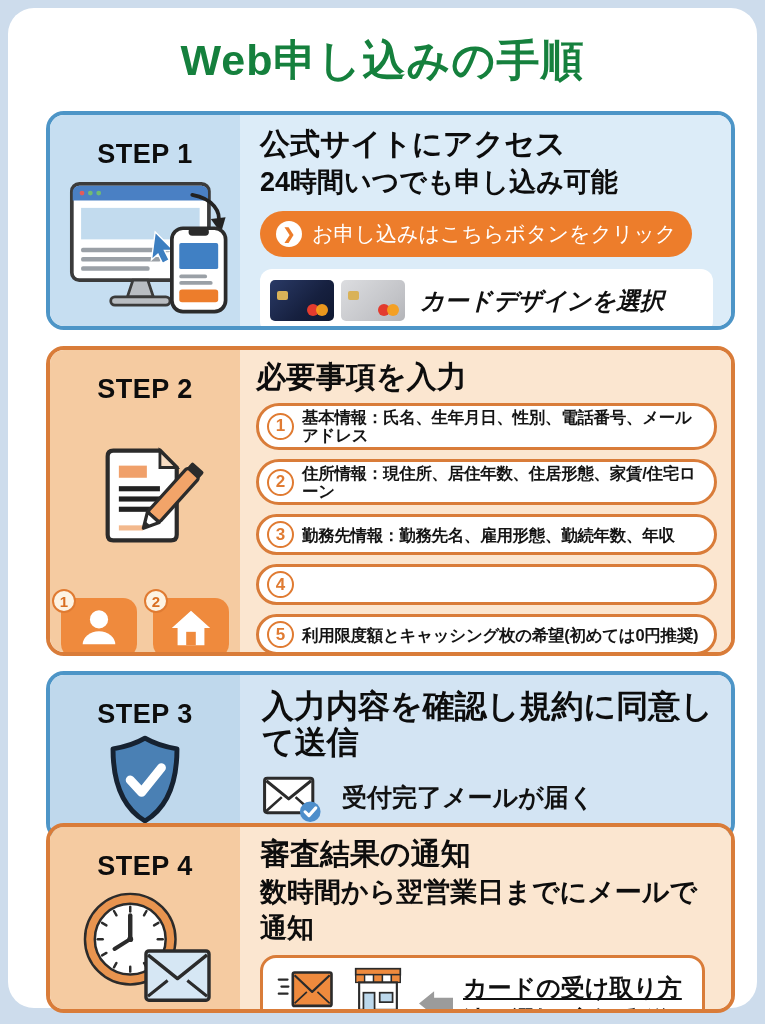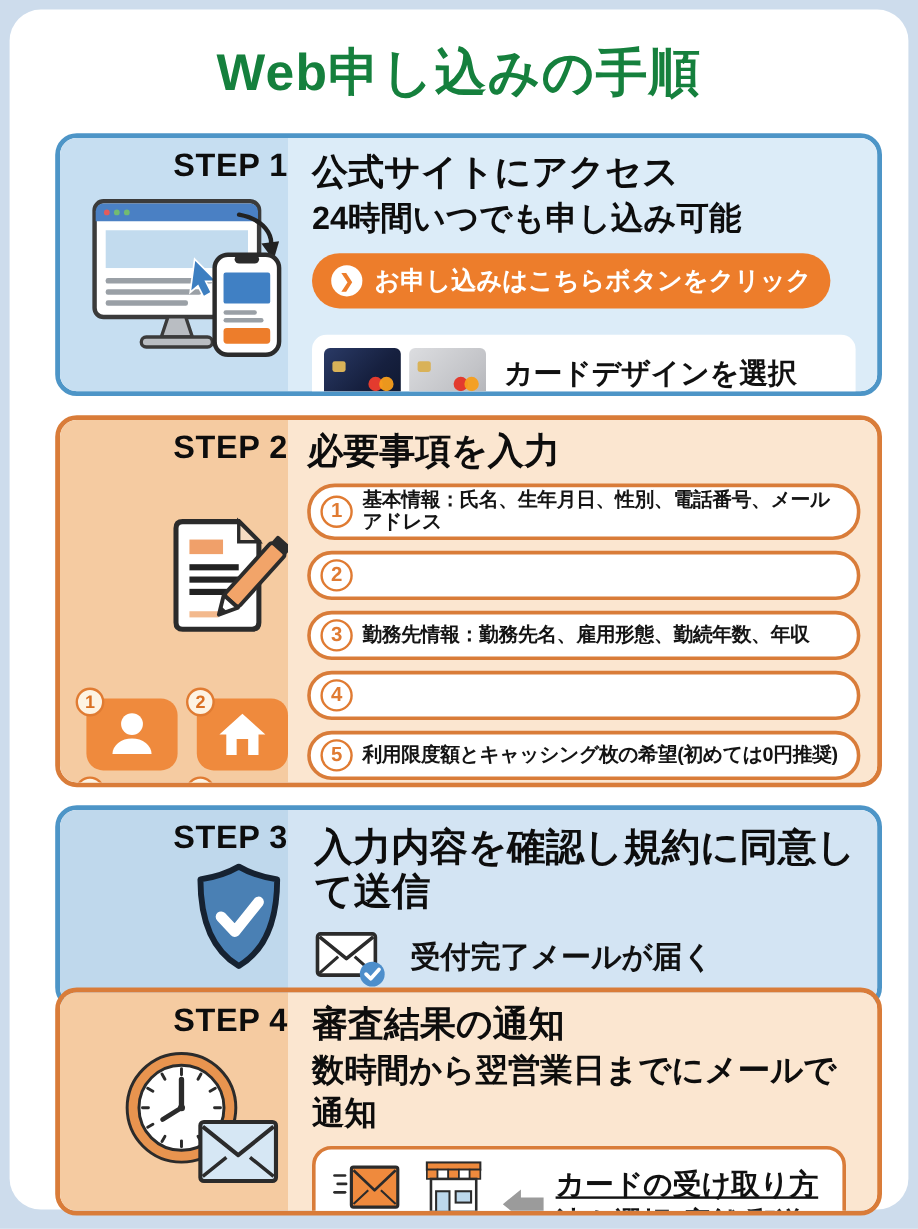--- a/index.html
+++ b/index.html
@@ -17,41 +17,41 @@
     text-align:center;font-size:43px;font-weight:800;color:#15803d;letter-spacing:1px;
   }
   
   .step{position:absolute;left:38px;width:689px;border-radius:18px;display:flex;overflow:hidden;box-sizing:border-box;}
   .step.blue{border:4px solid #4d95c7;}
   .step.orange{border:4px solid #d97c39;}
   #step1{top:103px;height:219px;}
   #step2{top:338px;height:310px;}
   #step3{top:663px;height:170px;}
   #step4{top:815px;height:190px;}
-  .left{width:190px;flex:none;display:flex;flex-direction:column;align-items:flex-end;padding-top:8px;box-sizing:border-box;}
+  .left{width:190px;flex:none;display:flex;flex-direction:column;align-items:center;padding-top:24px;box-sizing:border-box;}
   #step1 .left{background:#c6def1;}
   #step2 .left{background:#f5cba1;gap:36px;}
   #step3 .left{background:#bfd8ec;}
   #step4 .left{background:#f5cba1;}
   .right{flex:1;box-sizing:border-box;}
   #step1 .right{background:#dcecf8;padding:12px 18px 10px 20px;}
   #step2 .right{background:#fbe6d0;padding:10px 14px 10px 16px;}
   #step3 .right{background:#d3e4f3;padding:14px 18px 10px 22px;}
   #step4 .right{background:#fbe6d0;padding:10px 16px 10px 20px;}
   .step-label{font-size:27px;font-weight:800;color:#0d0d0d;letter-spacing:.5px;}
   .h-title{font-size:30px;font-weight:800;color:#0d0d0d;line-height:1.12;}
   .h-sub{font-size:27px;font-weight:800;color:#0d0d0d;margin-top:3px;}
   
   .apply-btn{
     margin-top:11px;background:#ed7d2b;border:none;border-radius:26px;height:46px;
     display:flex;align-items:center;gap:10px;padding:0 16px;width:fit-content;cursor:pointer;
   }
   .apply-btn .circ{width:26px;height:26px;background:#fff;border-radius:50%;display:flex;align-items:center;justify-content:center;color:#ed7d2b;font-weight:800;font-size:15px;flex:none;}
-  .apply-btn .lbl{color:#fff;font-weight:700;font-size:21px;white-space:nowrap;text-align:right;}
-  .cardselect{margin-top:22px;background:#fff;border-radius:12px;height:64px;display:flex;align-items:center;padding:0 10px;gap:7px;}
+  .apply-btn .lbl{color:#fff;font-weight:400;font-size:21px;white-space:nowrap;text-align:right;}
+  .cardselect{margin-top:12px;background:#fff;border-radius:12px;height:64px;display:flex;align-items:center;padding:0 10px;gap:7px;font-style:italic;}
   .ccard{width:64px;height:41px;border-radius:5px;position:relative;flex:none;}
   .ccard.navy{background:linear-gradient(135deg,#2a3a66 0%,#16203f 60%,#0f1830 100%);}
   .ccard.silver{background:linear-gradient(135deg,#dcdde0 0%,#c2c3c7 70%,#b3b4b8 100%);}
   .chip{position:absolute;left:7px;top:11px;width:11px;height:9px;border-radius:2px;background:#d9b258;}
   .mc{position:absolute;right:6px;bottom:5px;width:21px;height:12px;}
   .mc::before,.mc::after{content:"";position:absolute;top:0;width:12px;height:12px;border-radius:50%;}
   .mc::before{left:0;background:#e33b2e;}
   .mc::after{right:0;background:#f79e1b;opacity:.95;}
   .cardselect .cs-lbl{font-size:24px;font-weight:800;margin-left:8px;white-space:nowrap;}
   
@@ -184,20 +184,21 @@
         </div>
       </div>
       <div class="right">
         <div class="h-title">必要事項を入力</div>
         <div class="form-item">
           <span class="num-circ">1</span>
           <span class="txt">基本情報：氏名、生年月日、性別、電話番号、メールアドレス</span>
         </div>
         <div class="form-item">
           <span class="num-circ">2</span>
+          <span class="txt">住所情報：現住所、居住年数、住居形態、家賃/住宅ローン</span>
         </div>
         <div class="form-item">
           <span class="num-circ">3</span>
           <span class="txt">勤務先情報：勤務先名、雇用形態、勤続年数、年収</span>
         </div>
         <div class="form-item">
           <span class="num-circ">4</span>
         </div>
         <div class="form-item">
           <span class="num-circ">5</span>

